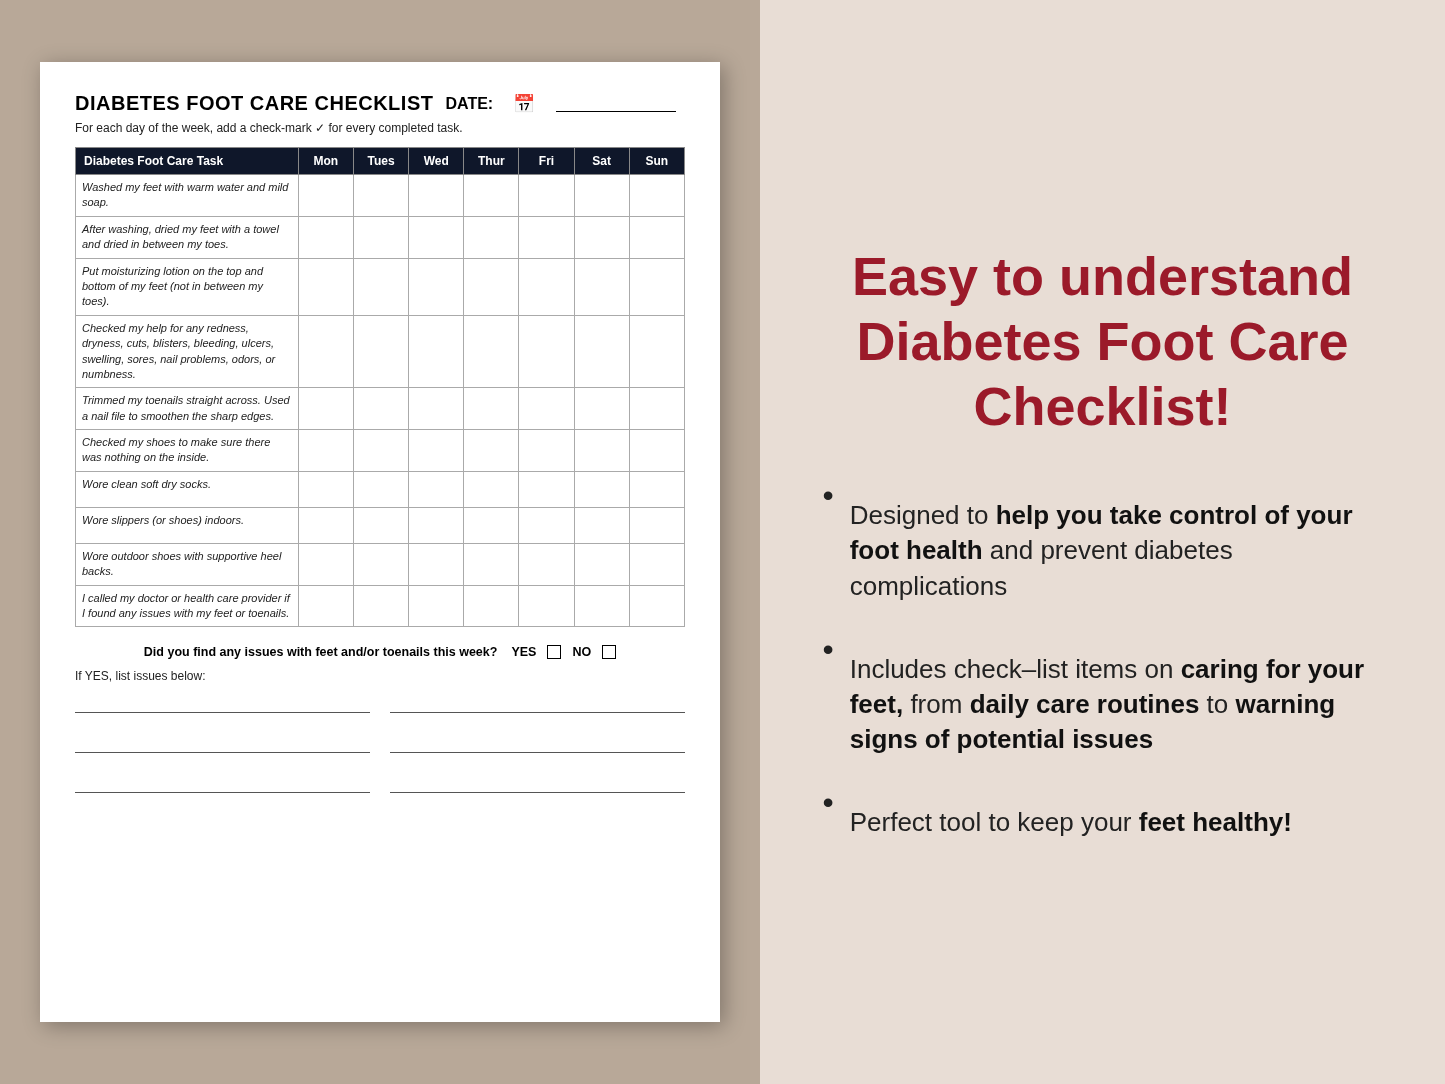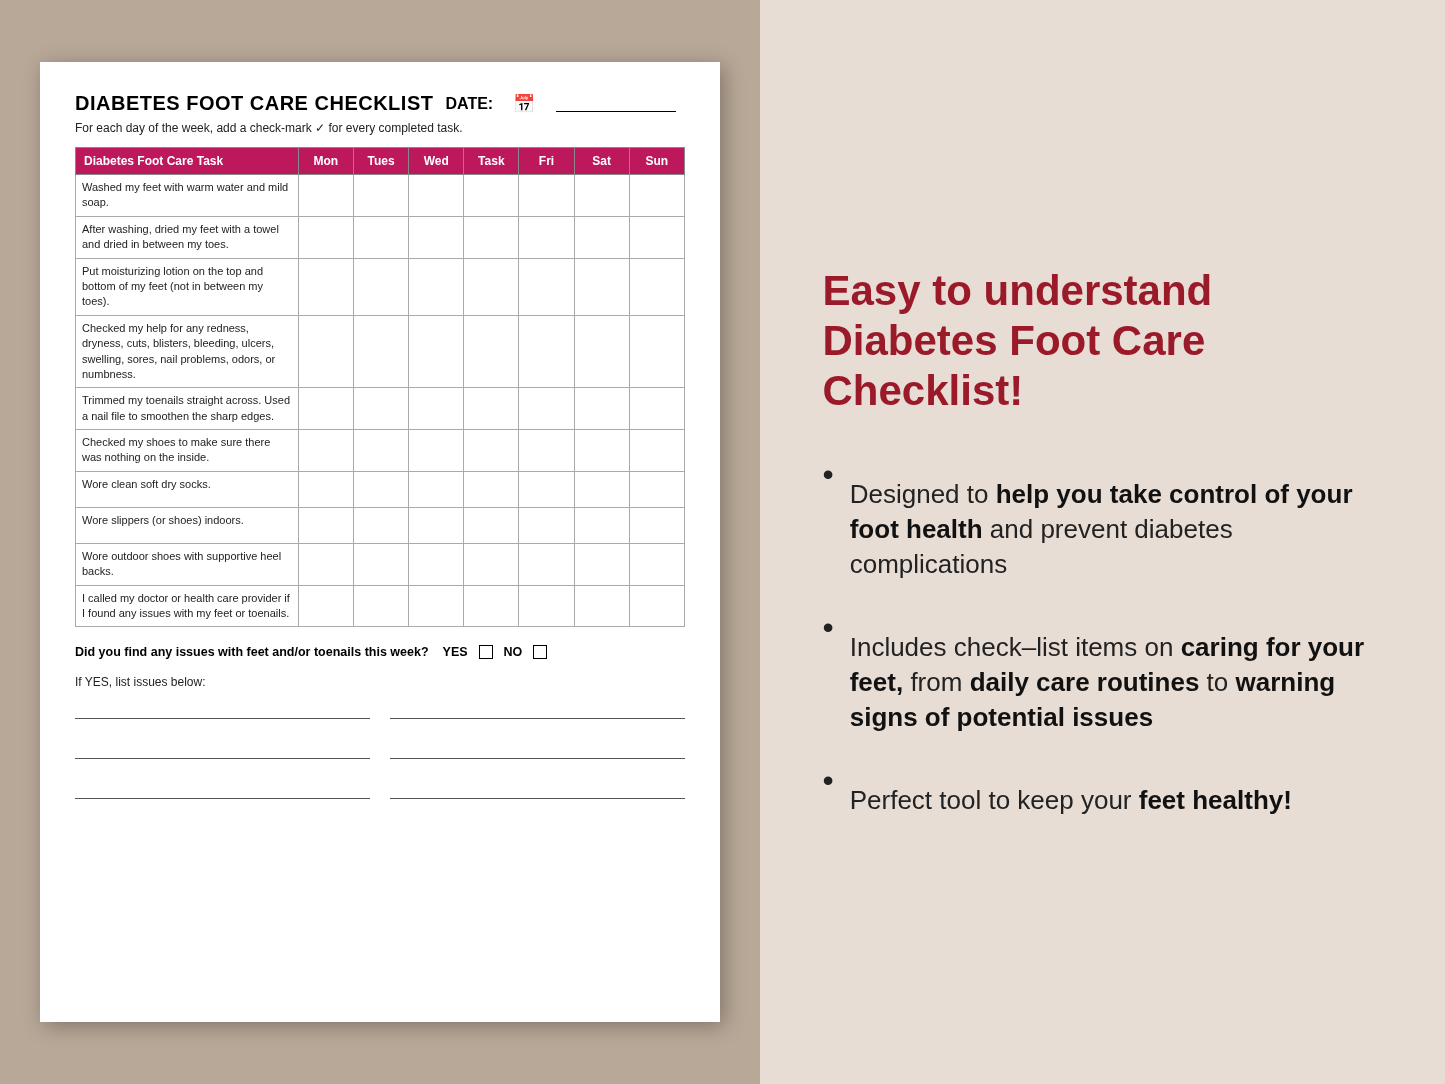--- a/index.html
+++ b/index.html
@@ -73,21 +73,21 @@
     }
 
     
     .checklist-table {
       width: 100%;
       border-collapse: collapse;
       margin-bottom: 18px;
     }
 
     .checklist-table th {
-      background: #be185d;
+      background: #0f172a;
       color: #fff;
       font-size: 12px;
       font-weight: 700;
       padding: 6px 4px;
       text-align: center;
       border: 1px solid #888;
     }
 
     .checklist-table th.task-header {
       text-align: left;
@@ -98,40 +98,42 @@
     .checklist-table td {
       border: 1px solid #aaa;
       font-size: 11px;
       color: #222;
       vertical-align: top;
     }
 
     .checklist-table td.task-cell {
       padding: 5px 6px;
       line-height: 1.4;
+      font-style: italic;
     }
 
     .checklist-table td.check-cell {
       width: 52px;
       min-height: 36px;
       height: 36px;
     }
 
     
     .footer-section {
       margin-top: 10px;
     }
 
     .footer-question {
       font-size: 12.5px;
       font-weight: 700;
       display: flex;
       align-items: center;
       gap: 14px;
-      margin-bottom: 16px;
+      margin-bottom: 10px;
+      justify-content: center;
     }
 
     .yes-no {
       display: flex;
       align-items: center;
       gap: 11px;
       font-weight: 700;
       font-size: 12.5px;
     }
 
@@ -175,24 +177,24 @@
       align-items: center;
       justify-content: center;
       padding: 50px 60px;
     }
 
     .right-content {
       max-width: 560px;
     }
 
     .right-title {
-      font-size: 42px;
+      font-size: 54px;
       font-weight: 900;
       color: #9b1a2a;
-      text-align: left;
+      text-align: center;
       line-height: 1.2;
       margin-bottom: 40px;
     }
 
     .bullet-list {
       list-style: none;
       display: flex;
       flex-direction: column;
       gap: 28px;
     }
@@ -242,21 +244,21 @@
 
     <p class="subtitle">For each day of the week, add a check-mark ✓ for every completed task.</p>
 
     <table class="checklist-table">
       <thead>
         <tr>
           <th class="task-header">Diabetes Foot Care Task</th>
           <th>Mon</th>
           <th>Tues</th>
           <th>Wed</th>
-          <th>Task</th>
+          <th>Thur</th>
           <th>Fri</th>
           <th>Sat</th>
           <th>Sun</th>
         </tr>
       </thead>
       <tbody id="table-body">
       <tr>
             <td class="task-cell">Washed my feet with warm water and mild soap.</td>
             <td class="check-cell"></td>
             <td class="check-cell"></td>

